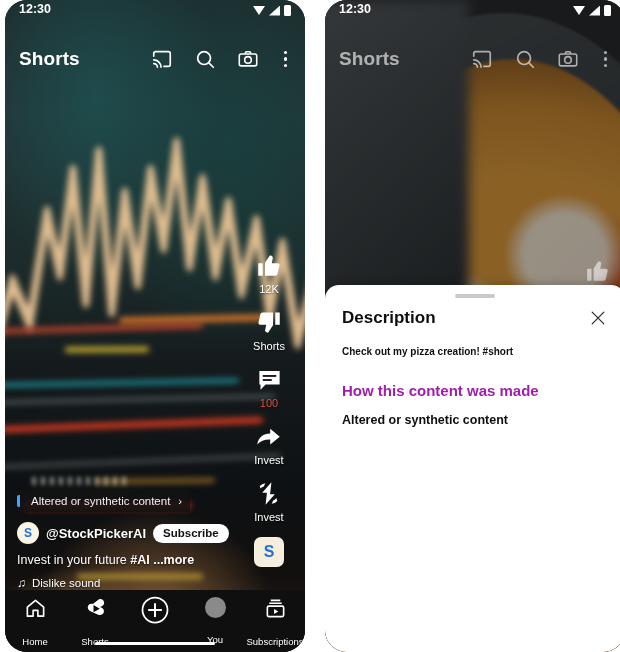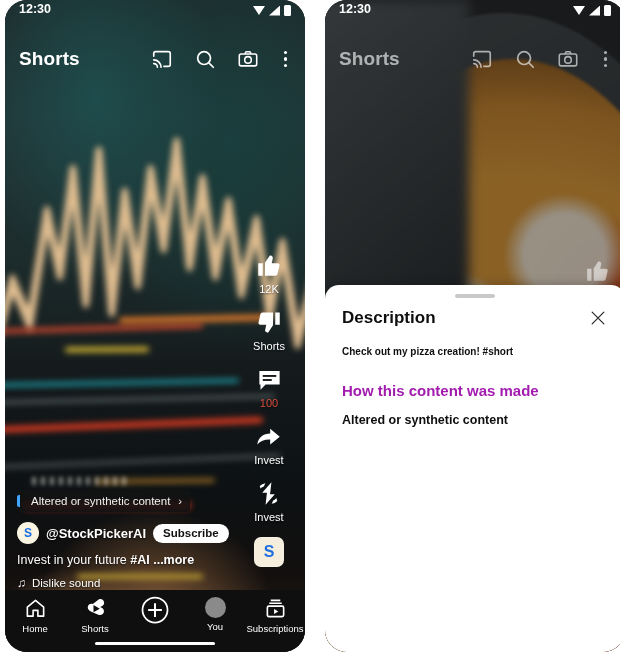--- a/index.html
+++ b/index.html
@@ -199,21 +199,21 @@
   .note { font-size:12px; }
 
   
   .bottomnav {
     position:absolute; left:0; right:0; bottom:0;
     height:62px; background:#0f0f0f;
     display:flex; align-items:flex-start; justify-content:space-around;
     padding-top:7px;
     z-index:7;
   }
-  .nav-item { display:flex; flex-direction:column; align-items:center; gap:3px; width:60px; }
+  .nav-item { display:flex; flex-direction:column; align-items:center; gap:16px; width:60px; }
   .nav-ico { width:23px; height:23px; }
   .nav-ico svg { width:100%; height:100%; display:block; }
   .nav-lbl { color:#fff; font-size:9.5px; }
   .avatar-nav { width:21px; height:21px; border-radius:50%; background:#8a8a8a; }
   .home-indicator {
     position:absolute; bottom:7px; left:50%; transform:translateX(-50%);
     width:120px; height:3.5px; border-radius:2px; background:#fff;
     z-index:8;
   }
 

